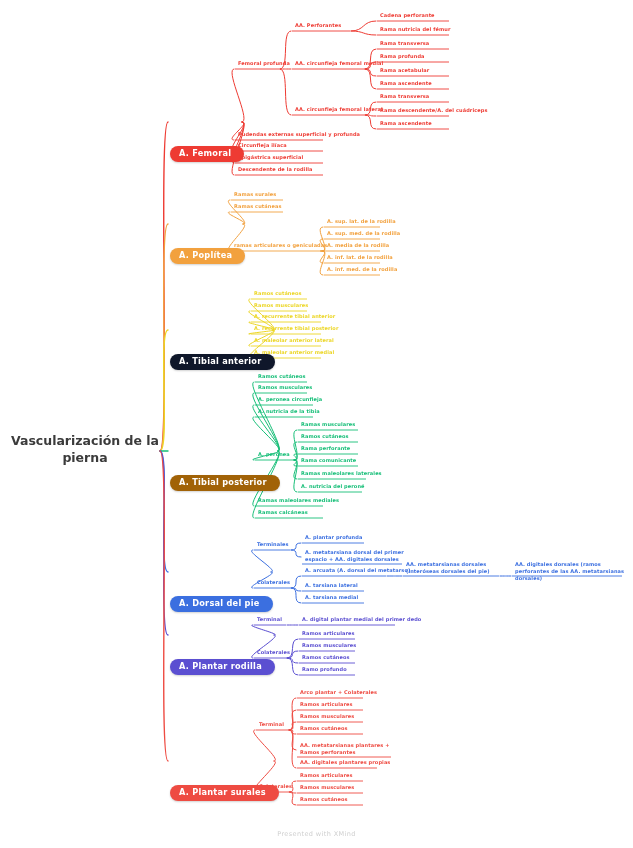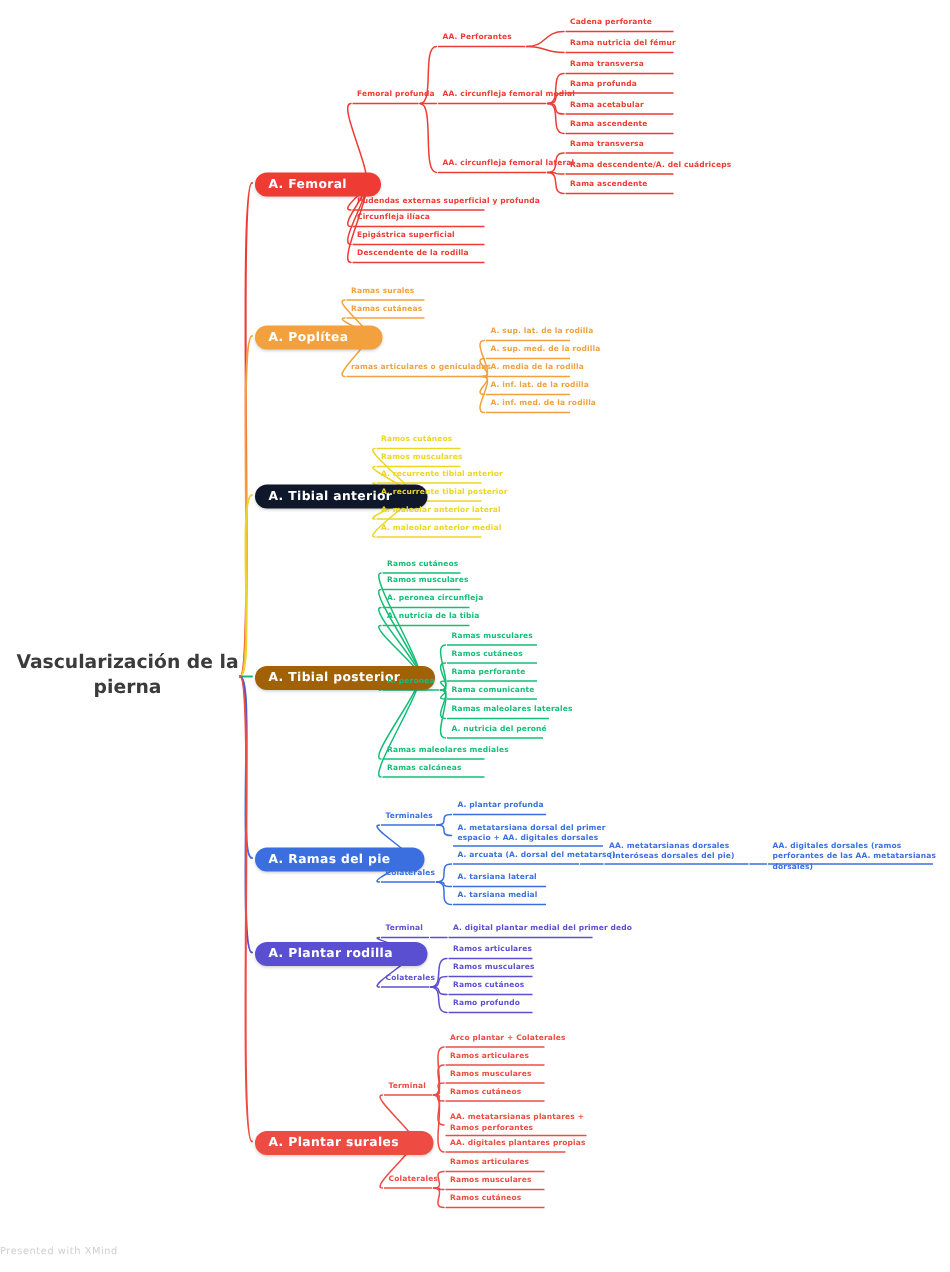--- a/index.html
+++ b/index.html
@@ -34,41 +34,42 @@
     width: 150px;
     left: 10px;
     top: 433px;
     white-space: normal;
     line-height: 1.35;
     font-weight: bold;
   }
   
   .pill {
     border-radius: 10px;
-    padding: 3px 23px 4px 9px;
+    padding: 3px 13px 4px 9px;
     font-size: 8.2px;
     font-weight: bold;
     color: #ffffff;
     letter-spacing: .25px;
     box-shadow: 0 1px 2px rgba(0,0,0,.18);
     display: inline-block;
+    margin-top: 31px;
   }
   
   .leaf {
     font-size: 5.0px;
     letter-spacing: .1px;
     padding: 0 2px 1px 2px;
     font-weight: 600;
   }
   .leaf.wrap { white-space: normal; line-height: 1.35; }
   .footer {
     position: absolute;
     left: 0; right: 0;
     top: 830px;
-    text-align: left;
+    text-align: center;
     font-size: 6.5px;
     color: #cfcfcf;
     letter-spacing: .4px;
   }
 </style>
 </head>
 <body>
 
 <div id="canvas">
   <svg class="edges" id="edges" viewBox="0 0 633 848">
@@ -265,21 +266,21 @@
       <div class="leaf node" style="left: 256px; top: 409px; color: rgb(21, 190, 119);">A. nutricia de la tibia</div>
       <div class="leaf node" style="left: 256px; top: 452px; color: rgb(21, 190, 119);">A. peronea</div>
       <div class="leaf node" style="left: 256px; top: 498px; color: rgb(21, 190, 119);">Ramas maleolares mediales</div>
       <div class="leaf node" style="left: 256px; top: 510px; color: rgb(21, 190, 119);">Ramas calcáneas</div>
       <div class="leaf node" style="left: 299px; top: 422px; color: rgb(21, 190, 119);">Ramas musculares</div>
       <div class="leaf node" style="left: 299px; top: 434px; color: rgb(21, 190, 119);">Ramos cutáneos</div>
       <div class="leaf node" style="left: 299px; top: 446px; color: rgb(21, 190, 119);">Rama perforante</div>
       <div class="leaf node" style="left: 299px; top: 458px; color: rgb(21, 190, 119);">Rama comunicante</div>
       <div class="leaf node" style="left: 299px; top: 471px; color: rgb(21, 190, 119);">Ramas maleolares laterales</div>
       <div class="leaf node" style="left: 299px; top: 484px; color: rgb(21, 190, 119);">A. nutricia del peroné</div>
-      <div class="pill node" style="left: 170px; top: 565px; background: rgb(59, 111, 224);">A. Ramas del pie</div>
+      <div class="pill node" style="left: 170px; top: 565px; background: rgb(59, 111, 224);">A. Dorsal del pie</div>
       <div class="leaf node" style="left: 255px; top: 542px; color: rgb(59, 111, 224);">Terminales</div>
       <div class="leaf node" style="left: 255px; top: 580px; color: rgb(59, 111, 224);">Colaterales</div>
       <div class="leaf node" style="left: 303px; top: 535px; color: rgb(59, 111, 224);">A. plantar profunda</div>
       <div class="leaf node wrap" style="left: 303px; top: 549px; color: rgb(59, 111, 224); width: 112px;">A. metatarsiana dorsal del primer espacio + AA. digitales dorsales</div>
       <div class="leaf node" style="left: 303px; top: 568px; color: rgb(59, 111, 224);">A. arcuata (A. dorsal del metatarso)</div>
       <div class="leaf node" style="left: 303px; top: 583px; color: rgb(59, 111, 224);">A. tarsiana lateral</div>
       <div class="leaf node" style="left: 303px; top: 595px; color: rgb(59, 111, 224);">A. tarsiana medial</div>
       <div class="leaf node wrap" style="left: 404px; top: 561px; color: rgb(59, 111, 224); width: 108px;">AA. metatarsianas dorsales (interóseas dorsales del pie)</div>
       <div class="leaf node wrap" style="left: 513px; top: 561px; color: rgb(59, 111, 224); width: 122px;">AA. digitales dorsales (ramos perforantes de las AA. metatarsianas dorsales)</div>
       <div class="pill node" style="left: 170px; top: 628px; background: rgb(91, 79, 209);">A. Plantar rodilla</div>

